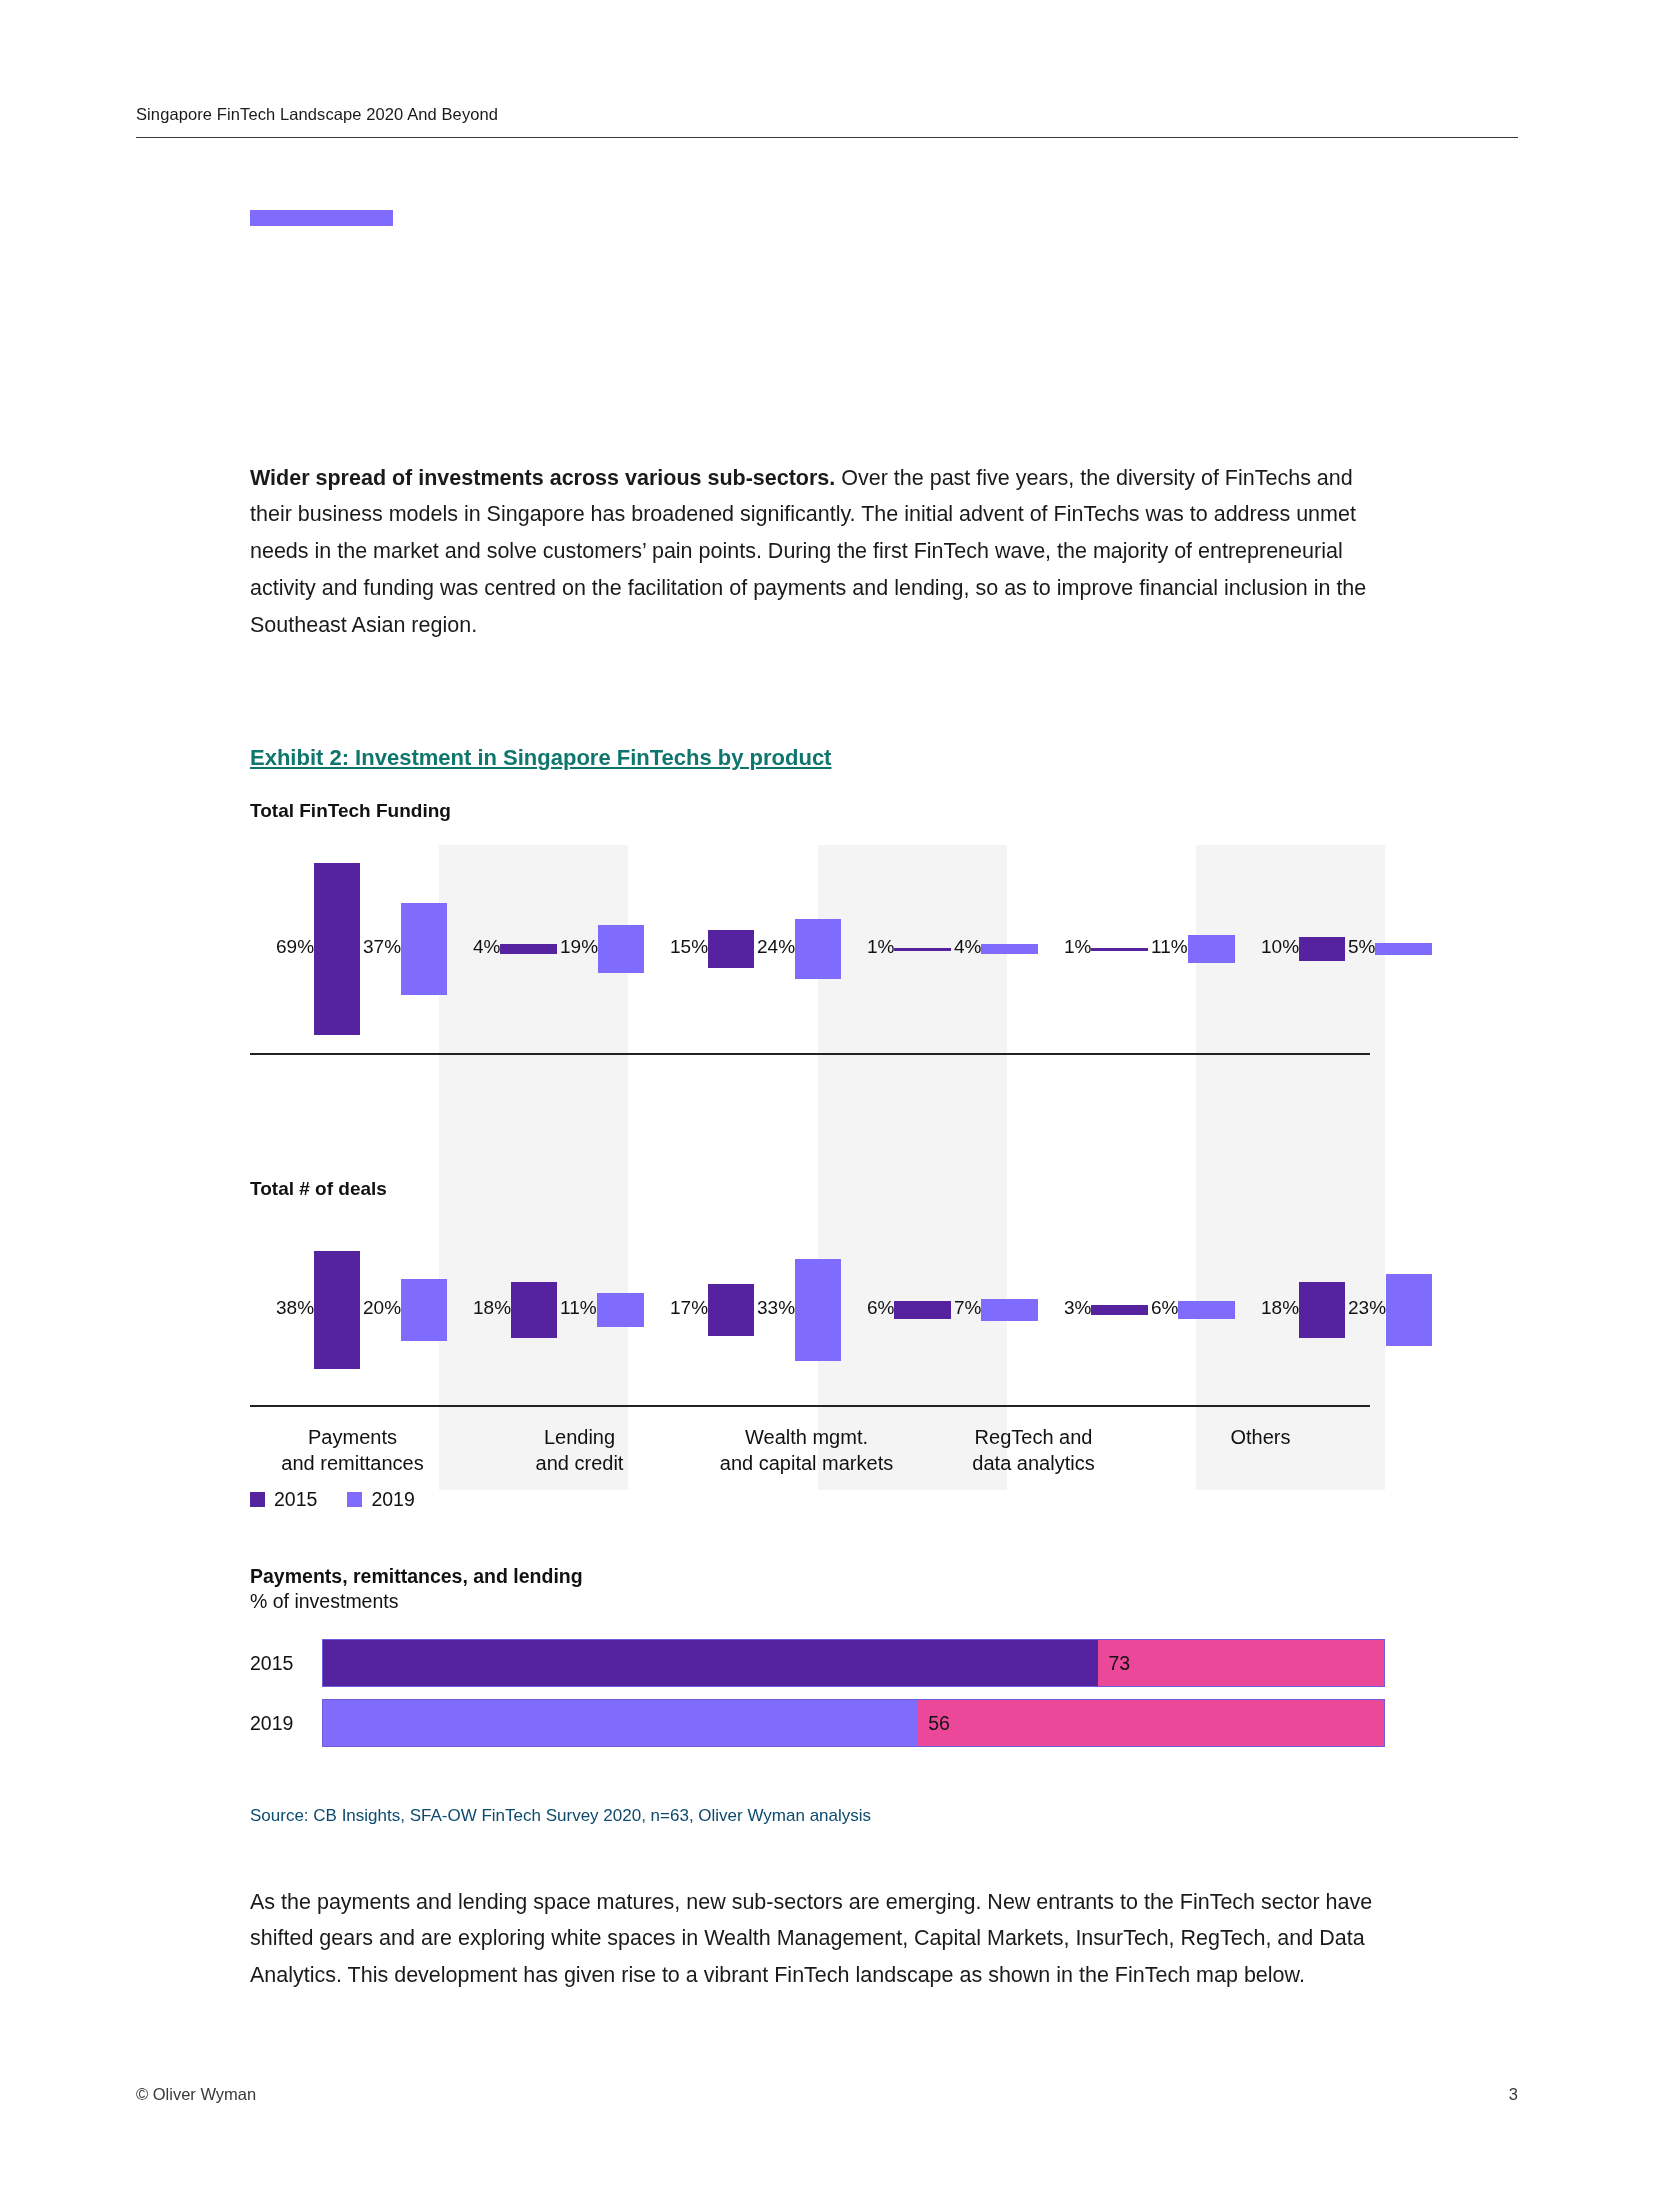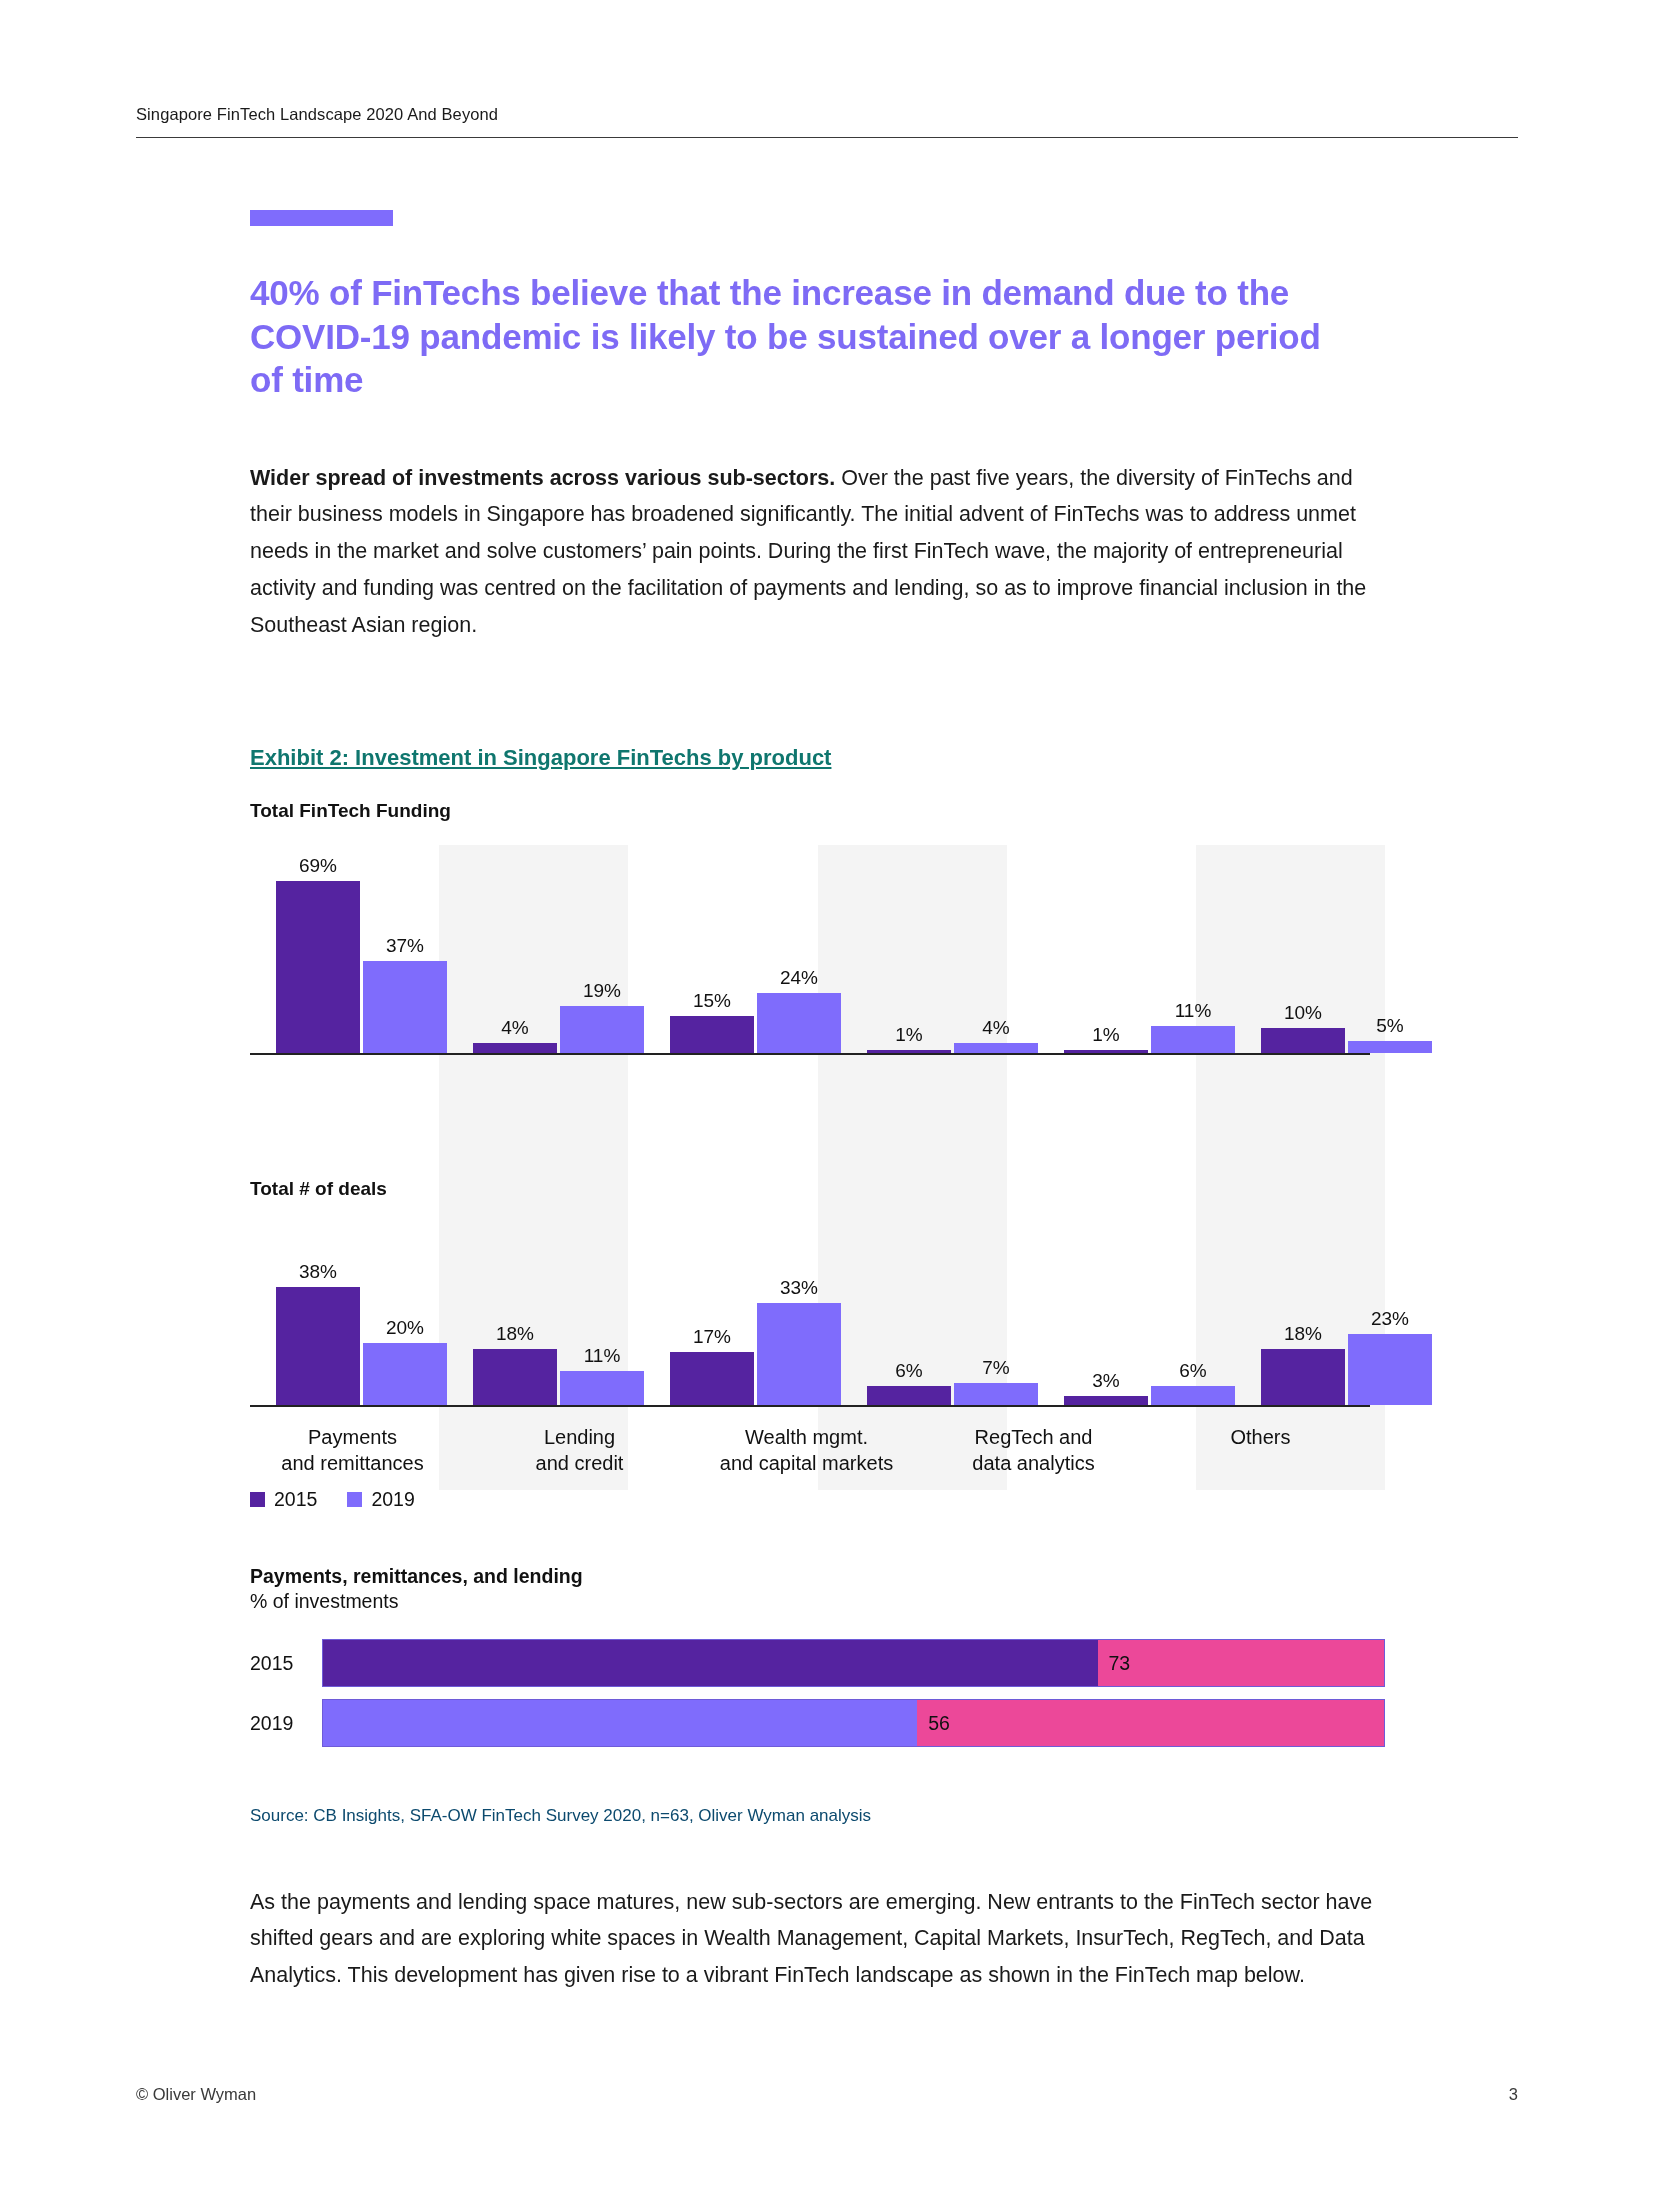--- a/index.html
+++ b/index.html
@@ -78,21 +78,21 @@
     display:flex; align-items:flex-end; justify-content:flex-start;
     gap:3px;
     height:100%;
     padding-left:26px;
     box-sizing:border-box;
     position:relative;
   }
   .bar-wrap {
     position:relative;
     width:84px;
-    display:flex; flex-direction:column; justify-content:flex-end;
+    display:flex; flex-direction:row; justify-content:flex-end;
     align-items:center;
     height:100%;
   }
   .bar-val {
     font-size:19px; color:#111; line-height:1;
     margin-bottom:6px; white-space:nowrap;
   }
   .bar {
     width:100%;
   }
@@ -173,21 +173,20 @@
 
 <div class="page">
 
   <div class="run-header">
     <div class="run-header-text">Singapore FinTech Landscape 2020 And Beyond</div>
     <div class="run-header-rule"></div>
   </div>
 
   <div class="accent-bar"></div>
 
-  <h1 class="headline">40% of FinTechs believe that the increase in demand due to the COVID-19 pandemic is likely to be sustained over a longer period of time</h1>
 
   <p class="body-para"><b>Wider spread of investments across various sub-sectors.</b><span> Over the past five years, the diversity of FinTechs and their business models in Singapore has broadened significantly. The initial advent of FinTechs was to address unmet needs in the market and solve customers’ pain points. During the first FinTech wave, the majority of entrepreneurial activity and funding was centred on the facilitation of payments and lending, so as to improve financial inclusion in the Southeast Asian region.</span></p>
 
   <div class="exhibit-title">Exhibit 2: Investment in Singapore FinTechs by product</div>
 
   <div class="chart-block">
 
     <div class="chart-sub" id="chart1-sub">Total FinTech Funding</div>
     <div class="chart-sub" id="chart2-sub">Total # of deals</div>
 

